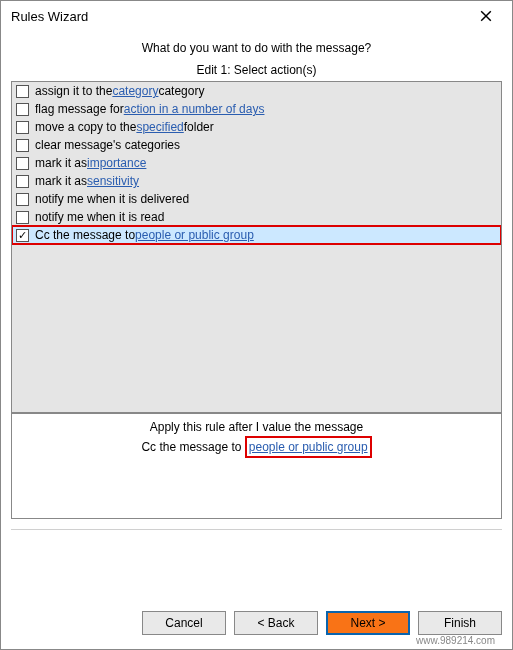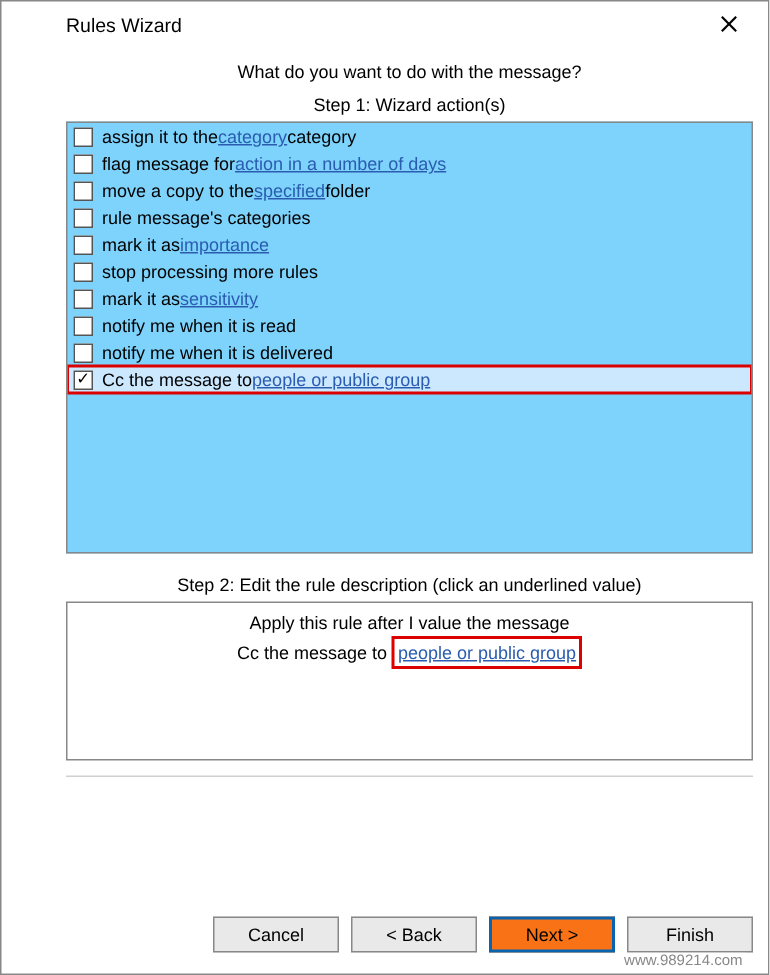--- a/index.html
+++ b/index.html
@@ -13,21 +13,20 @@
     height: 650px;
     overflow: hidden;
   }
   .window {
     width: 513px;
     height: 650px;
     border: 1px solid #888;
     background: #fff;
     display: flex;
     flex-direction: column;
-    padding-left: 33px;
   }
   .titlebar {
     display: flex;
     align-items: center;
     justify-content: space-between;
     height: 30px;
     padding: 0 6px;
     font-size: 13px;
   }
   .titlebar .title { padding-left: 4px; }
@@ -44,23 +43,23 @@
     flex: 1;
     padding: 6px 10px 0 10px;
     display: flex;
     flex-direction: column;
     text-align: center;
   }
   .prompt { margin: 4px 0 8px 0; }
   .step-label { margin-bottom: 4px; }
   .actions-box {
     border: 1px solid #888;
-    height: 288px;
+    height: 332px;
     overflow: auto;
-    background: #7dd3fc;
+    background: #e5e5e5;
   }
   .action-row {
     display: flex;
     align-items: center;
     height: 18px;
     padding: 0 4px;
     white-space: nowrap;
   }
   .action-row.selected { background: #cce8ff; }
   .action-row.red-outline {
@@ -145,21 +144,21 @@
     <div class="close">
       <svg viewBox="0 0 10 10">
           <line x1="1" y1="1" x2="9" y2="9" stroke="#000" stroke-width="1.2"></line>
           <line x1="9" y1="1" x2="1" y2="9" stroke="#000" stroke-width="1.2"></line>
         </svg>
     </div>
   </div>
 
   <div class="content">
     <div class="prompt">What do you want to do with the message?</div>
-    <div class="step-label">Step 1: Wizard action(s)</div>
+    <div class="step-label">Edit 1: Select action(s)</div>
 
     <div class="actions-box" id="actions-box">
         <div class="action-row">
           <span class="chk"></span>
           <span>assign it to the </span>
           <span class="underline-link">category</span>
           <span> category</span>
         </div>
         <div class="action-row">
           <span class="chk"></span>
@@ -167,52 +166,47 @@
           <span class="underline-link">action in a number of days</span>
         </div>
         <div class="action-row">
           <span class="chk"></span>
           <span>move a copy to the </span>
           <span class="underline-link">specified</span>
           <span> folder</span>
         </div>
         <div class="action-row">
           <span class="chk"></span>
-          <span>rule message's categories</span>
+          <span>clear message's categories</span>
         </div>
         <div class="action-row">
           <span class="chk"></span>
           <span>mark it as </span>
           <span class="underline-link">importance</span>
         </div>
         <div class="action-row">
           <span class="chk"></span>
-          <span>stop processing more rules</span>
-        </div>
-        <div class="action-row">
-          <span class="chk"></span>
           <span>mark it as </span>
           <span class="underline-link">sensitivity</span>
         </div>
         <div class="action-row">
           <span class="chk"></span>
+          <span>notify me when it is delivered</span>
+        </div>
+        <div class="action-row">
+          <span class="chk"></span>
           <span>notify me when it is read</span>
-        </div>
-        <div class="action-row">
-          <span class="chk"></span>
-          <span>notify me when it is delivered</span>
         </div>
         <div class="action-row selected red-outline">
           <span class="chk checked"></span>
           <span>Cc the message to </span>
           <span class="underline-link">people or public group</span>
         </div>
       </div>
 
-    <div class="step2-label">Step 2: Edit the rule description (click an underlined value)</div>
 
     <div class="desc-box">
       <div>Apply this rule after I value the message</div>
       <div>
         <span>Cc the message to </span><span class="red-box"><span class="underline-link">people or public group</span></span>
       </div>
     </div>
 
     <hr class="footer-sep">
   </div>

